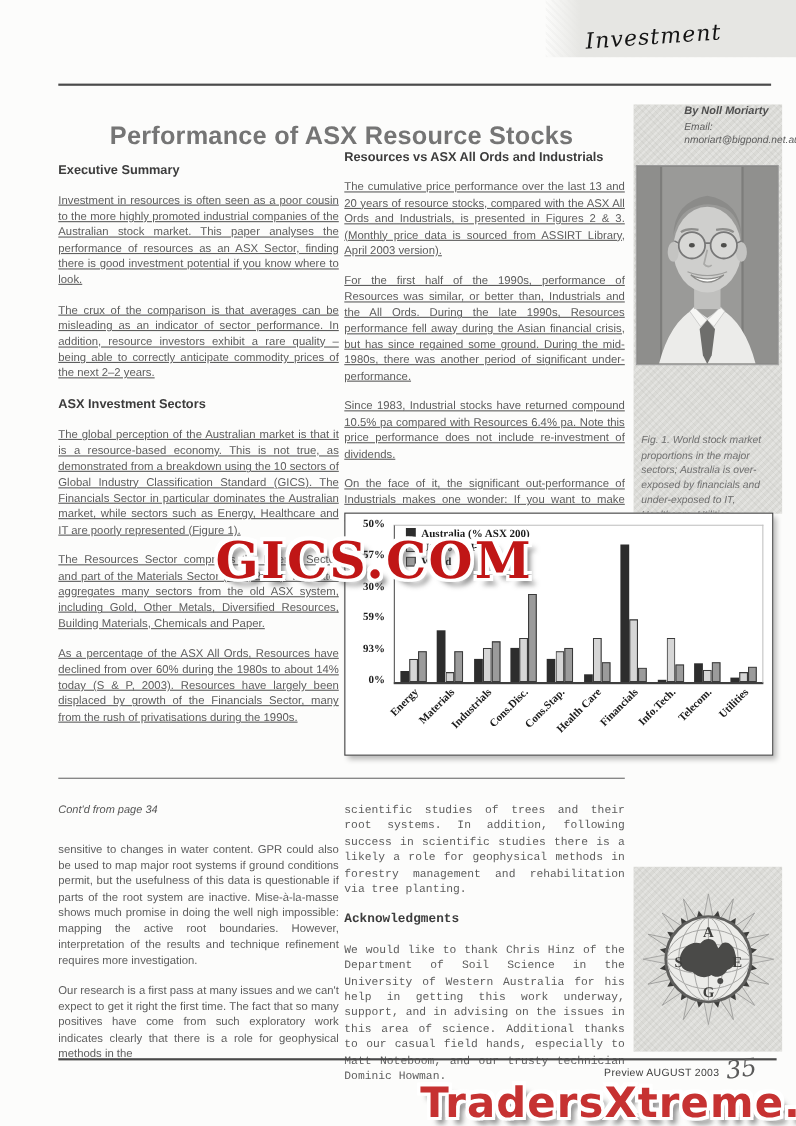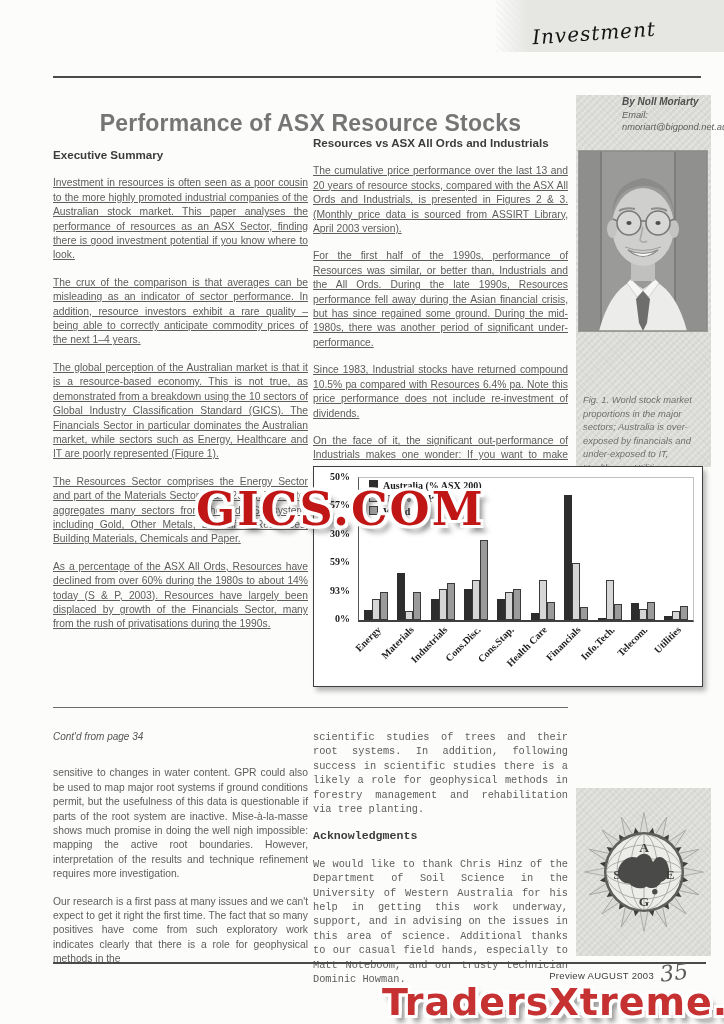--- a/index.html
+++ b/index.html
@@ -90,21 +90,22 @@
   <div class="logo-box">
     <span class="logo-script">Investment</span>
   </div>
   <div class="rule" style="left:53px;top:76px;width:648px;height:2px;"></div>
 
   <h1 class="title">Performance of ASX Resource Stocks</h1>
 
   <section class="col left-col">
     <h2>Executive Summary</h2>
     <p>Investment in resources is often seen as a poor cousin to the more highly promoted industrial companies of the Australian stock market. This paper analyses the performance of resources as an ASX Sector, finding there is good investment potential if you know where to look.</p>
-    <p>The crux of the comparison is that averages can be misleading as an indicator of sector performance. In addition, resource investors exhibit a rare quality – being able to correctly anticipate commodity prices of the next 1–4 years.</p>
+    <p>The crux of the comparison is that averages can be misleading as an indicator of sector performance. In addition, resource investors exhibit a rare quality – being able to correctly anticipate commodity prices of the next 2–2 years.</p>
+    <h2>ASX Investment Sectors</h2>
     <p>The global perception of the Australian market is that it is a resource-based economy. This is not true, as demonstrated from a breakdown using the 10 sectors of Global Industry Classification Standard (GICS). The Financials Sector in particular dominates the Australian market, while sectors such as Energy, Healthcare and IT are poorly represented (Figure 1).</p>
     <p>The Resources Sector comprises the Energy Sector and part of the Materials Sector (S&amp;P, 2003). The latter aggregates many sectors from the old ASX system, including Gold, Other Metals, Diversified Resources, Building Materials, Chemicals and Paper.</p>
     <p>As a percentage of the ASX All Ords, Resources have declined from over 60% during the 1980s to about 14% today (S &amp; P, 2003). Resources have largely been displaced by growth of the Financials Sector, many from the rush of privatisations during the 1990s.</p>
   </section>
 
   <section class="col right-col">
     <h2>Resources vs ASX All Ords and Industrials</h2>
     <p>The cumulative price performance over the last 13 and 20 years of resource stocks, compared with the ASX All Ords and Industrials, is presented in Figures 2 &amp; 3. (Monthly price data is sourced from ASSIRT Library, April 2003 version).</p>
     <p>For the first half of the 1990s, performance of Resources was similar, or better than, Industrials and the All Ords. During the late 1990s, Resources performance fell away during the Asian financial crisis, but has since regained some ground. During the mid-1980s, there was another period of significant under-performance.</p>
     <p>Since 1983, Industrial stocks have returned compound 10.5% pa compared with Resources 6.4% pa. Note this price performance does not include re-investment of dividends.</p>

